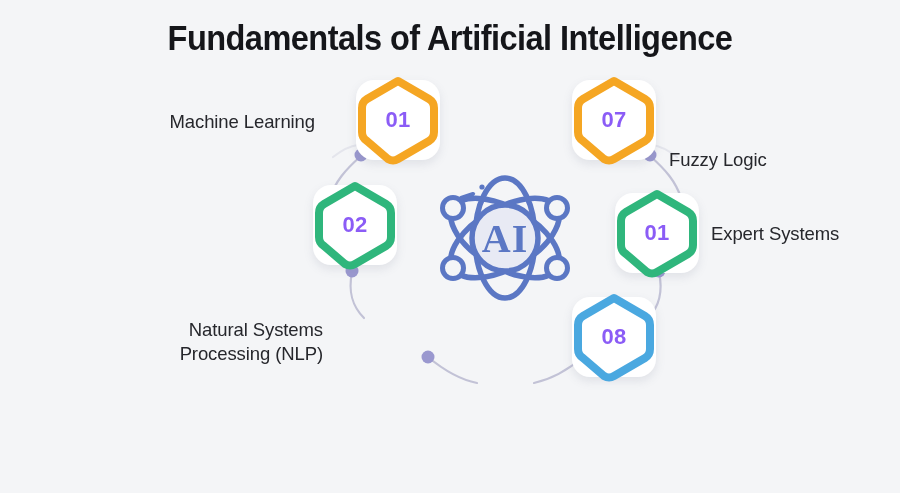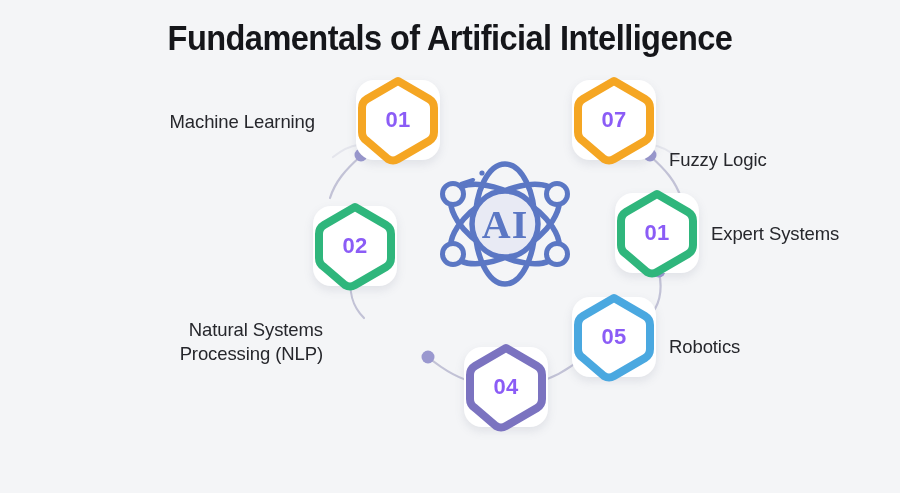--- a/index.html
+++ b/index.html
@@ -93,21 +93,21 @@
     letter-spacing: -0.1px;
   }
   .label.right { text-align: left; }
   .label.left  { text-align: right; }
   .label.center { text-align: center; }
 
   
   .ai-core {
     position: absolute;
     left: 427px;
-    top: 146px;
+    top: 160px;
     width: 156px;
     height: 156px;
   }
 </style>
 </head>
 <body style="background: rgb(244, 245, 247);">
 
 <div id="stage" style="background: rgb(244, 245, 247);">
 
   <div class="title">Fundamentals of Artificial Intelligence</div>
@@ -164,47 +164,39 @@
 
   <div class="node" style="left:350px; top:72px;">
     <div class="plate"></div>
     <svg class="hex" viewBox="0 0 96 96">
       <path d="M48 9 L79 27 Q84 30 84 36 L84 60 Q84 66 79 69 L48 87 Q43 90 38 87 L17 69 Q12 66 12 60 L12 36 Q12 30 17 27 Z" fill="#ffffff" stroke="#f5a623" stroke-width="8" stroke-linejoin="round"></path>
     </svg>
     <div class="num">01</div>
   </div>
   <div class="label left" style="left:110px; top:110px; width:205px;">Machine Learning</div>
 
-  <div class="node" style="left:307px; top:198px;">
+  <div class="node" style="left:307px; top:177px;">
     <div class="plate"></div>
     <svg class="hex" viewBox="0 0 96 96">
       <path d="M48 9 L79 27 Q84 30 84 36 L84 60 Q84 66 79 69 L48 87 Q43 90 38 87 L17 69 Q12 66 12 60 L12 36 Q12 30 17 27 Z" fill="#ffffff" stroke="#2fb67c" stroke-width="8" stroke-linejoin="round"></path>
     </svg>
     <div class="num">02</div>
   </div>
 
   <div class="label left" style="left:105px; top:318px; width:218px;">Natural Systems
 Processing (NLP)</div>
 
-  <div class="node" style="left:458px; top:339px;">
-    <div class="plate"></div>
-    <svg class="hex" viewBox="0 0 96 96">
-      <path d="M48 9 L79 27 Q84 30 84 36 L84 60 Q84 66 79 69 L48 87 Q43 90 38 87 L17 69 Q12 66 12 60 L12 36 Q12 30 17 27 Z" fill="#ffffff" stroke="#7b73c0" stroke-width="8" stroke-linejoin="round"></path>
-    </svg>
-    <div class="num">04</div>
-  </div>
 
   <div class="node" style="left:566px; top:289px;">
     <div class="plate"></div>
     <svg class="hex" viewBox="0 0 96 96">
       <path d="M48 9 L79 27 Q84 30 84 36 L84 60 Q84 66 79 69 L48 87 Q43 90 38 87 L17 69 Q12 66 12 60 L12 36 Q12 30 17 27 Z" fill="#ffffff" stroke="#4aa8e0" stroke-width="8" stroke-linejoin="round"></path>
     </svg>
-    <div class="num">05</div>
-  </div>
-  <div class="label right" style="left:669px; top:335px; width:200px;">Robotics</div>
+    <div class="num">08</div>
+  </div>
 
   <div class="node" style="left:609px; top:185px;">
     <div class="plate"></div>
     <svg class="hex" viewBox="0 0 96 96">
       <path d="M48 9 L79 27 Q84 30 84 36 L84 60 Q84 66 79 69 L48 87 Q43 90 38 87 L17 69 Q12 66 12 60 L12 36 Q12 30 17 27 Z" fill="#ffffff" stroke="#2fb67c" stroke-width="8" stroke-linejoin="round"></path>
     </svg>
     <div class="num">01</div>
   </div>
   <div class="label right" style="left:711px; top:222px; width:200px;">Expert Systems</div>
 

